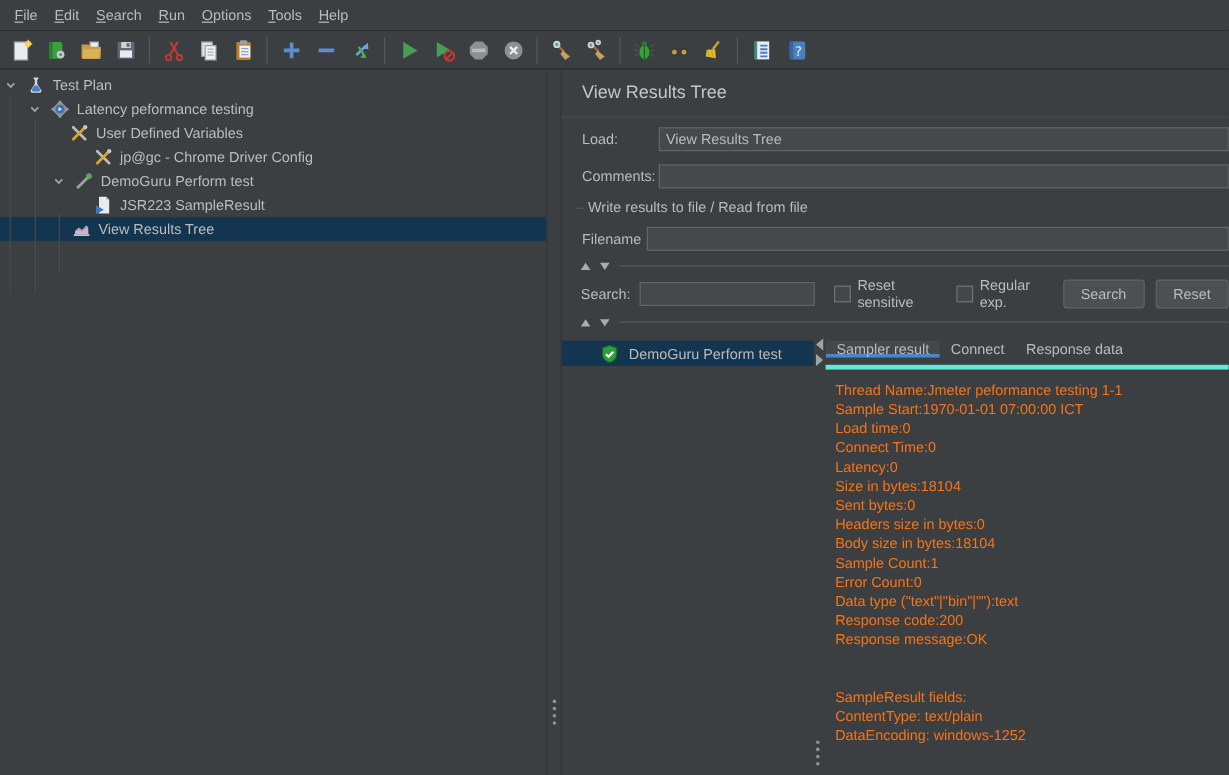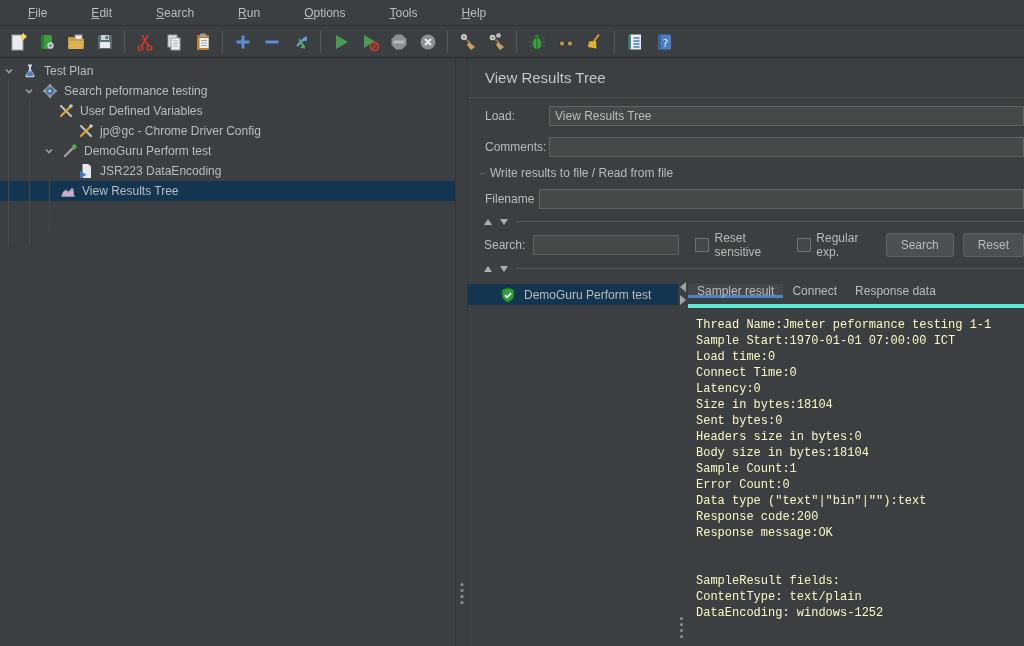--- a/index.html
+++ b/index.html
@@ -1,22 +1,22 @@
 <!DOCTYPE html>
 <html><head>
 <meta charset="utf-8">
 <style>
   html,body{margin:0;padding:0;}
   body{width:1024px;height:646px;overflow:hidden;background:#3c3f41;
        font-family:"Liberation Sans",sans-serif;font-size:12px;color:#bbbbbb;}
   .app{width:1024px;height:646px;display:flex;flex-direction:column;}
 
   
-  .menubar{height:25px;display:flex;align-items:center;padding-left:21px;
-           background:#3c3f41;border-bottom:1px solid #2f3233;flex:none;gap:30px;}
+  .menubar{height:25px;display:flex;align-items:center;padding-left:5px;
+           background:#3c3f41;border-bottom:1px solid #2f3233;flex:none;}
   .menu-item{display:inline-block;padding:3px 7px;cursor:default;}
   .menu-item::first-letter{text-decoration:underline;}
 
   
   .toolbar{height:31px;display:flex;align-items:center;padding-left:3px;
            background:#3c3f41;border-bottom:1px solid #27292a;flex:none;}
   .tbtn{width:29px;height:28px;display:flex;align-items:center;justify-content:center;flex:none;}
   .tbtn svg{display:block;}
   .tsep{width:1px;height:22px;background:#55585a;margin:0 5px;flex:none;}
 
@@ -80,21 +80,21 @@
   .ot-right{width:0;height:0;border-top:5px solid transparent;border-bottom:5px solid transparent;
             border-left:6px solid #9fa3a6;position:absolute;left:2px;top:17px;}
   .dots-v2{position:absolute;left:2px;bottom:8px;display:flex;flex-direction:column;gap:3px;}
   .dots-v2 i{width:3px;height:3px;border-radius:50%;background:#8f9396;display:block;}
 
   .results-right{flex:1;display:flex;flex-direction:column;min-width:0;}
   .tabs{display:flex;height:26px;flex:none;border-bottom:4px solid #5eead4;align-items:center;}
   .tab{padding:0 9px;display:flex;align-items:center;cursor:default;}
   .tab.active{background:#45484a;box-shadow:inset 0 -3px 0 #4a86c8;}
   .tab-content{flex:1;padding:9px 6px 0 8px;line-height:16px;white-space:pre-line;
-               overflow:hidden;color:#fef9c3;font-family:Liberation Mono, monospace;}
+               overflow:hidden;color:#f97316;}
 </style>
 </head>
 <body>
 
 <div class="app">
 
   <div class="menubar">
     <span class="menu-item">File</span>
     <span class="menu-item">Edit</span>
     <span class="menu-item">Search</span>
@@ -293,21 +293,21 @@
         <svg class="ticon" viewBox="0 0 16 16">
             <g fill="#979da2">
               <rect x="7" y="1" width="2" height="14"></rect>
               <rect x="1" y="7" width="14" height="2"></rect>
               <rect x="3" y="3" width="10" height="10" transform="rotate(45 8 8)"></rect>
             </g>
             <circle cx="8" cy="8" r="4.6" fill="#83898e"></circle>
             <circle cx="8" cy="8" r="3.4" fill="#3d6fb4"></circle>
             <path d="M6.8 6.2l2.8 1.8-2.8 1.8z" fill="#e5ebf0"></path>
           </svg>
-        <span class="tlabel">Search peformance testing</span>
+        <span class="tlabel">Latency peformance testing</span>
       </div>
 
       <div class="tree-row" style="padding-left:54px;">
         <svg class="ticon" viewBox="0 0 16 16">
             <line x1="3" y1="3" x2="13" y2="13" stroke="#b9bdc1" stroke-width="2.2" stroke-linecap="round"></line>
             <line x1="13" y1="3" x2="3" y2="13" stroke="#e0a526" stroke-width="2.2" stroke-linecap="round"></line>
             <circle cx="13" cy="3" r="1.8" fill="#c6cacd"></circle>
           </svg>
         <span class="tlabel">User Defined Variables</span>
       </div>
@@ -333,21 +333,21 @@
           </svg>
         <span class="tlabel">DemoGuru Perform test</span>
       </div>
 
       <div class="tree-row" style="padding-left:74px;">
         <svg class="ticon" viewBox="0 0 16 16">
             <path d="M4.5 1h6l2.5 2.5V15h-8.5z" fill="#e8eaed"></path>
             <path d="M10.5 1l2.5 2.5h-2.5z" fill="#b9bdc1"></path>
             <path d="M2 8l6.5 3.8L2 15.5z" fill="#3e78c9"></path>
           </svg>
-        <span class="tlabel">JSR223 DataEncoding</span>
+        <span class="tlabel">JSR223 SampleResult</span>
       </div>
 
       <div class="tree-row selected" style="padding-left:56px;">
         <svg class="ticon" viewBox="0 0 16 16">
             <rect x="1.5" y="12.2" width="13" height="1.4" fill="#cfd4d8"></rect>
             <path d="M2.5 12V9.5l3-3 3 2 3.5-3.8 1.5 1.6V12z" fill="#c9d2ea" opacity="0.75"></path>
             <path d="M2.5 12v-1.2l3-2.3 3 1.8 3.5-3 1.5 1.2V12z" fill="#e6a8d0"></path>
           </svg>
         <span class="tlabel">View Results Tree</span>
       </div>

